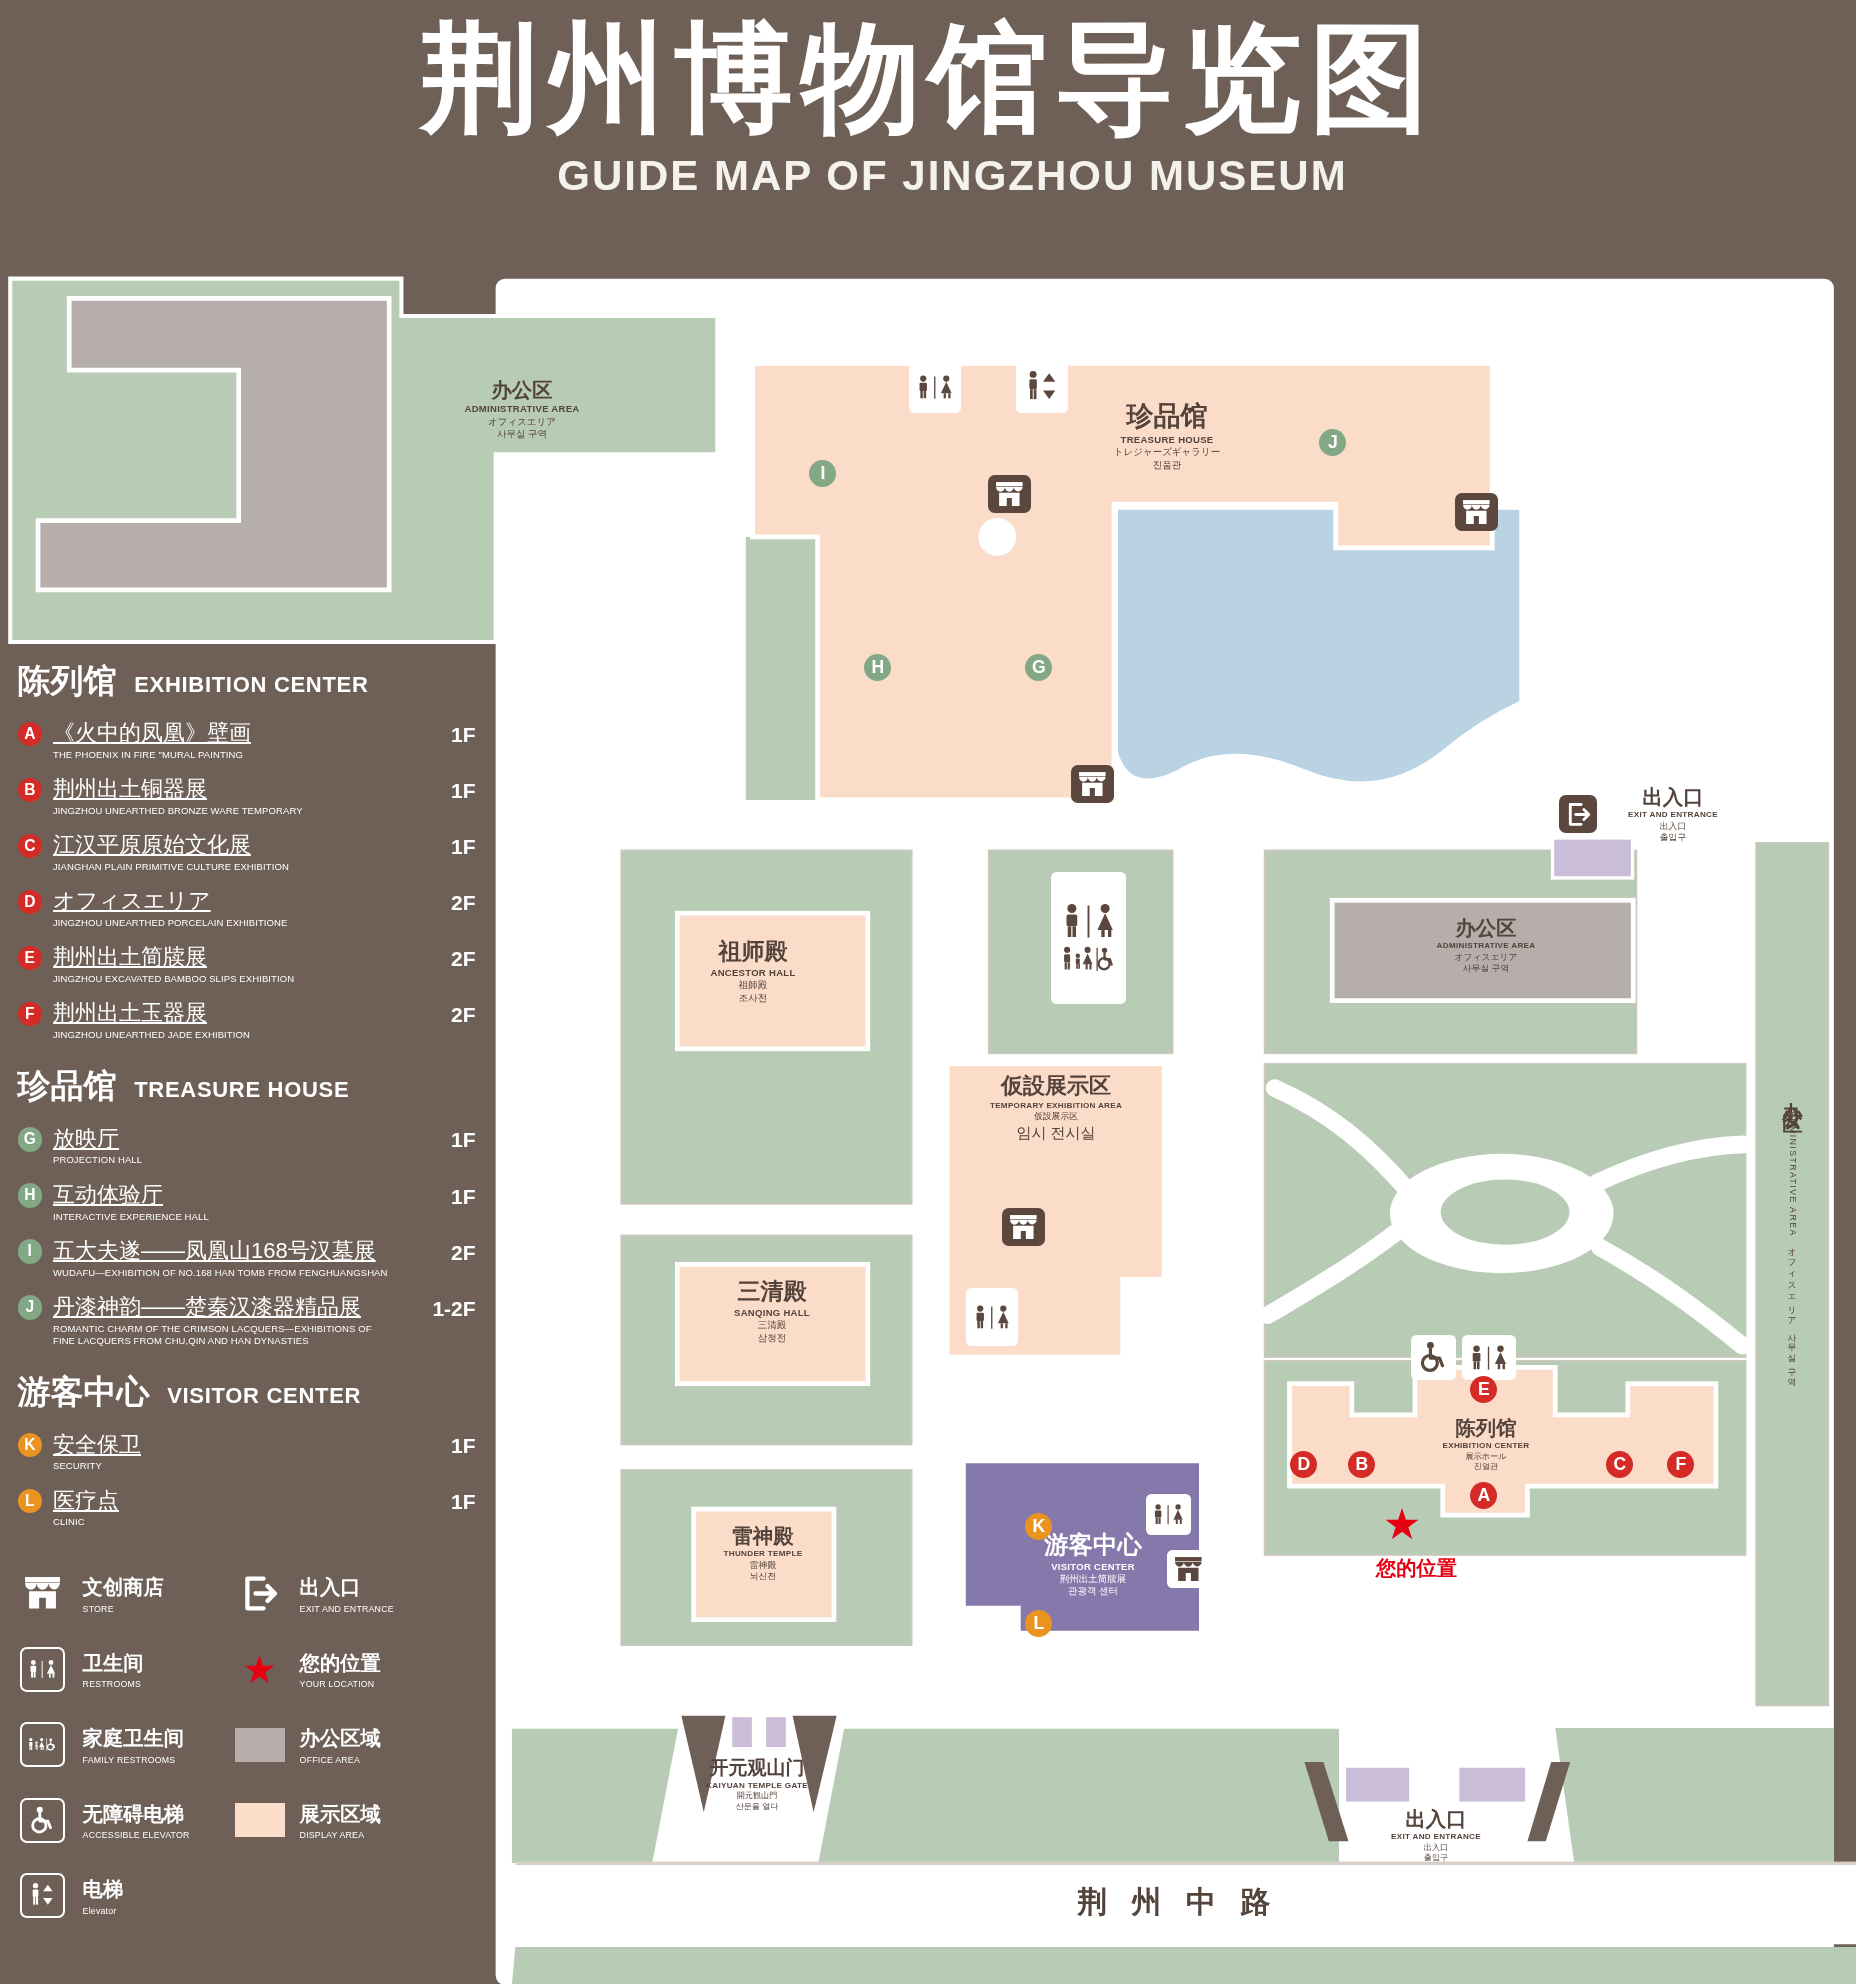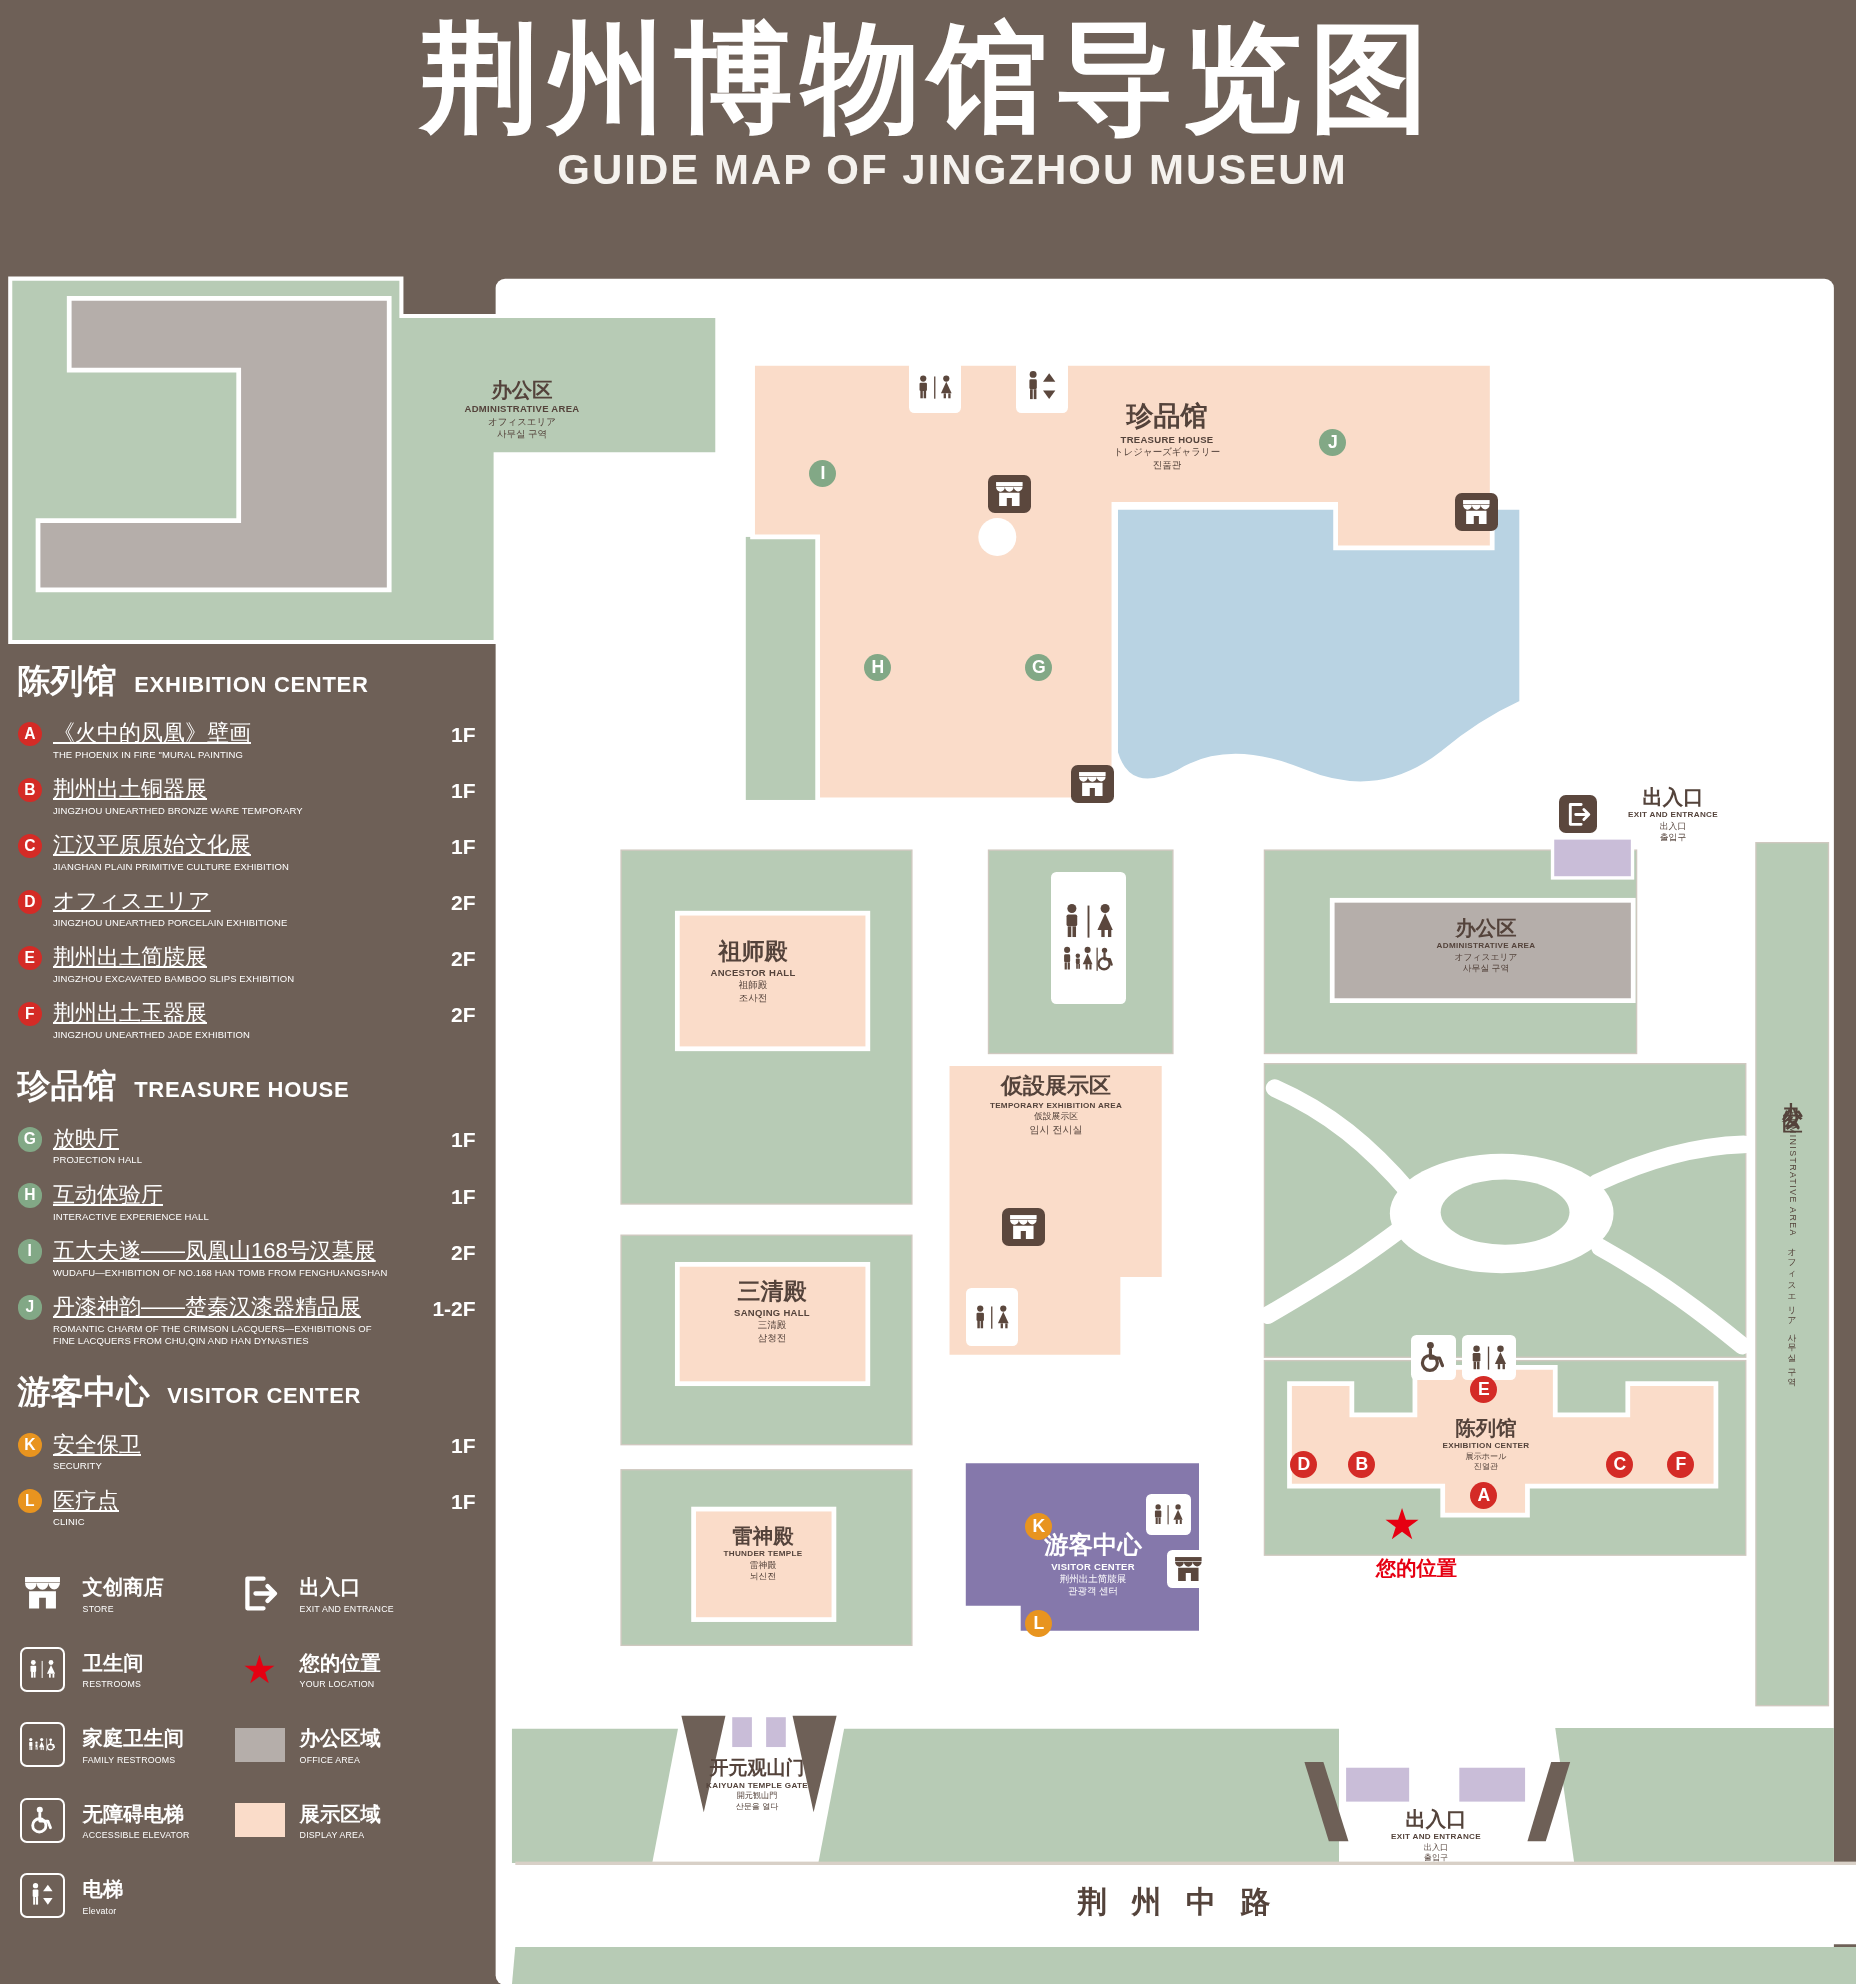--- a/index.html
+++ b/index.html
@@ -2,21 +2,21 @@
 <html style="font-size:11px"><head>
 <meta charset="utf-8">
 <title>Guide Map</title>
 <style>
   html,body{margin:0;padding:0;background:#6E6057;}
   .page{position:relative;width:1857px;height:1985px;background:#6E6057;overflow:hidden;
         font-family:"Liberation Sans","DejaVu Sans",sans-serif;}
   
   .titles{position:absolute;top:16.3px;left:0;width:100%;text-align:center;color:#FFFFFF;z-index:4;}
   .title-zh{font-size:119px;font-weight:bold;letter-spacing:8.1px;line-height:1.05;margin:0;}
-  .title-en{font-size:42px;font-weight:bold;letter-spacing:2px;margin-top:5px;color:#F5F2EE;padding-left:48px;}
+  .title-en{font-size:42px;font-weight:bold;letter-spacing:2px;margin-top:11px;color:#F5F2EE;padding-left:48px;}
   
   .map-svg{position:absolute;left:0;top:0;z-index:1;pointer-events:none;}
   
   .maplabel{position:absolute;transform:translateX(-50%);text-align:center;color:#54433B;z-index:3;
             line-height:1.3;white-space:nowrap;}
   .maplabel.light{color:#FFFFFF;}
   .ml-zh{font-weight:bold;display:block;}
   .ml-en{font-size:9.5px;font-weight:bold;display:block;letter-spacing:0.3px;}
   .ml-jp{font-size:9.5px;display:block;}
   .ml-kr{font-size:9.5px;display:block;}
@@ -221,21 +221,21 @@
     <span class="ml-zh" style="font-size:23px">祖师殿</span>
     <span class="ml-en">ANCESTOR HALL</span>
     <span class="ml-jp">祖師殿</span>
     <span class="ml-kr">조사전</span>
   </div>
 
   <div class="maplabel" style="left:1056px;top:1072px">
     <span class="ml-zh" style="font-size:22px">仮設展示区</span>
     <span class="ml-en" style="font-size:8.1px">TEMPORARY EXHIBITION AREA</span>
     <span class="ml-jp" style="font-size:8.8px">仮設展示区</span>
-    <span class="ml-kr" style="font-size:10px">임시 전시실</span>
+    <span class="ml-kr" style="font-size:15px">임시 전시실</span>
   </div>
 
   <div class="maplabel" style="left:772px;top:1277px">
     <span class="ml-zh" style="font-size:23px">三清殿</span>
     <span class="ml-en">SANQING HALL</span>
     <span class="ml-jp">三清殿</span>
     <span class="ml-kr">삼청전</span>
   </div>
 
   <div class="maplabel" style="left:763px;top:1523px">

